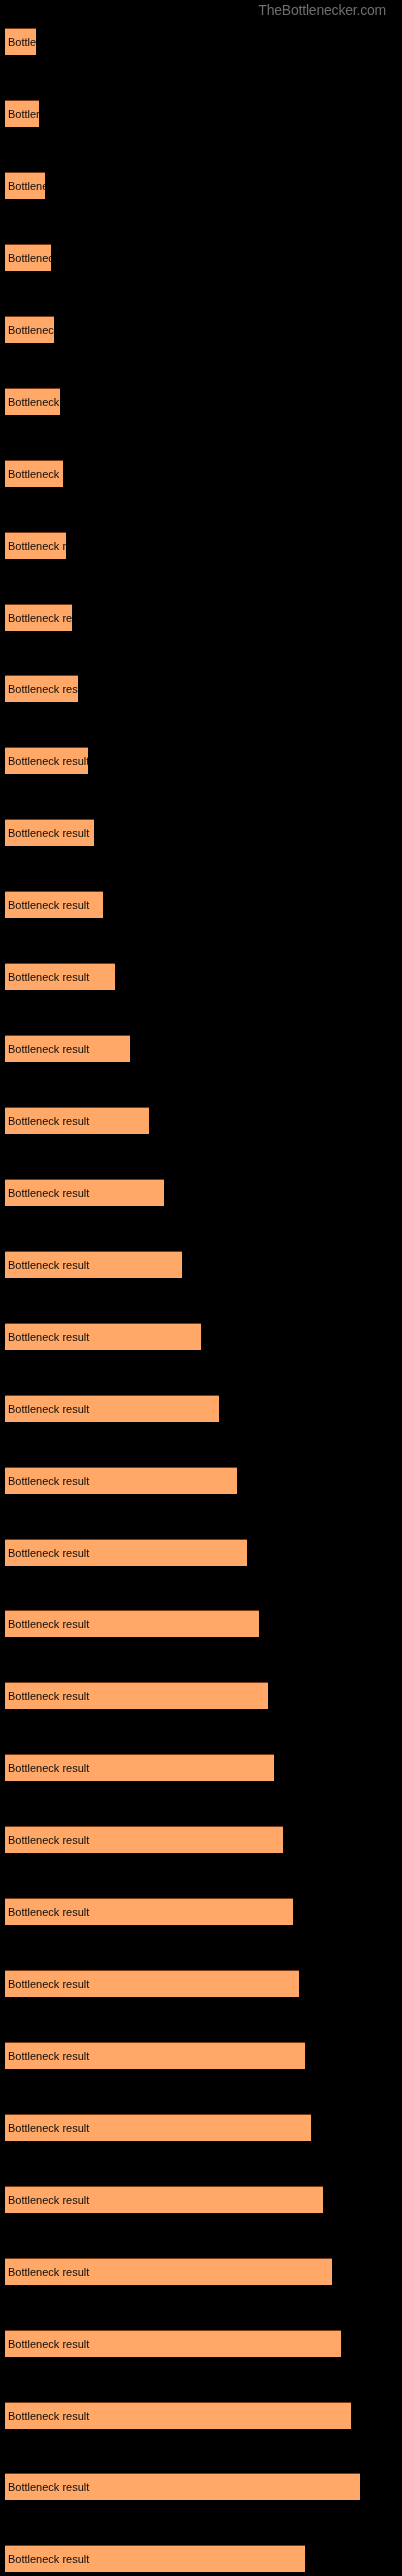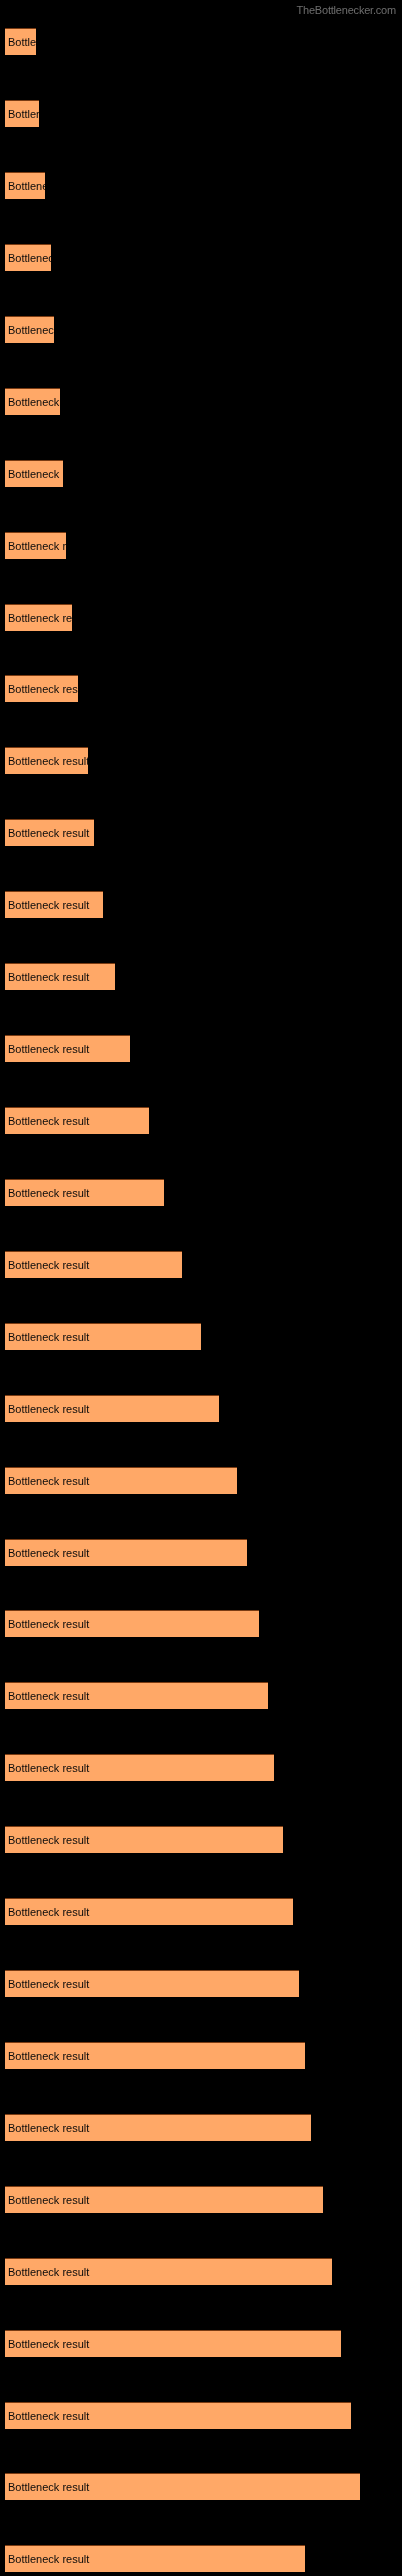--- a/index.html
+++ b/index.html
@@ -22,23 +22,23 @@
     left: 0;
     top: 0;
     width: 403px;
     height: 2576px;
     background: #000000;
   }
 
   
   #watermark {
     position: absolute;
-    right: 7px;
+    right: 17px;
     top: 0px;
-    font-size: 11px;
+    font-size: 14px;
     line-height: 21px;
     color: #6e6e6e;
     letter-spacing: -0.2px;
     white-space: nowrap;
     font-family: "Liberation Sans", sans-serif;
   }
 
   
   #plot-area {
     position: absolute;

